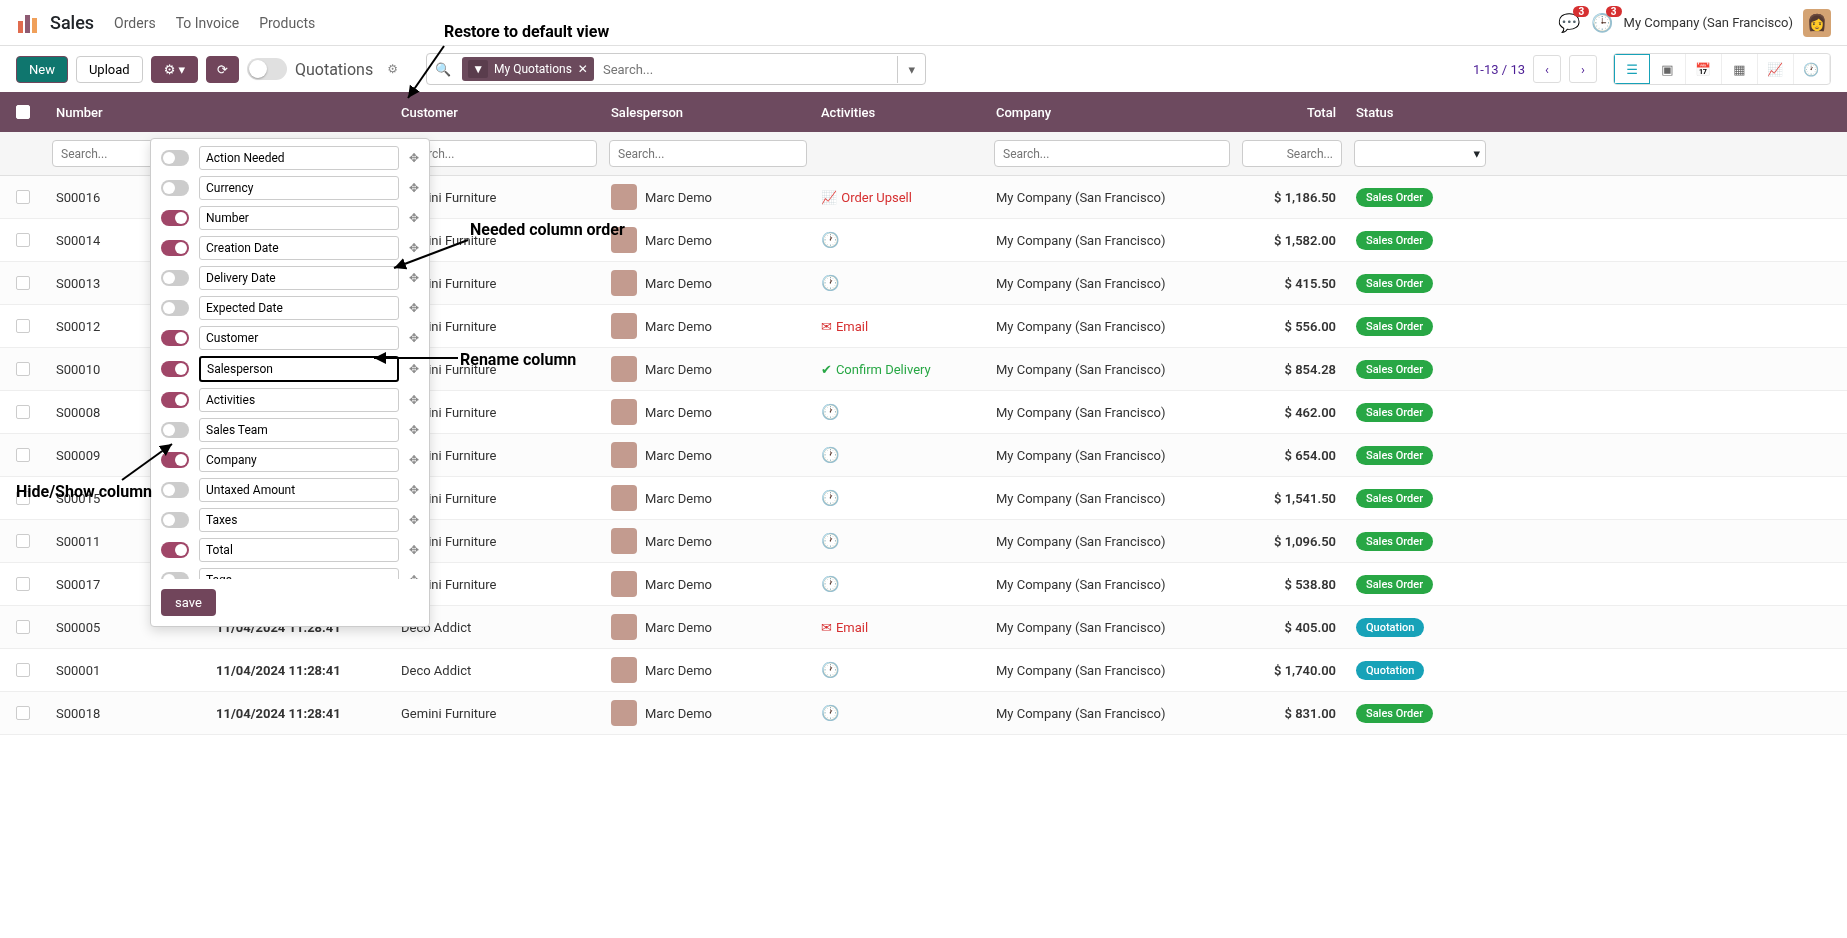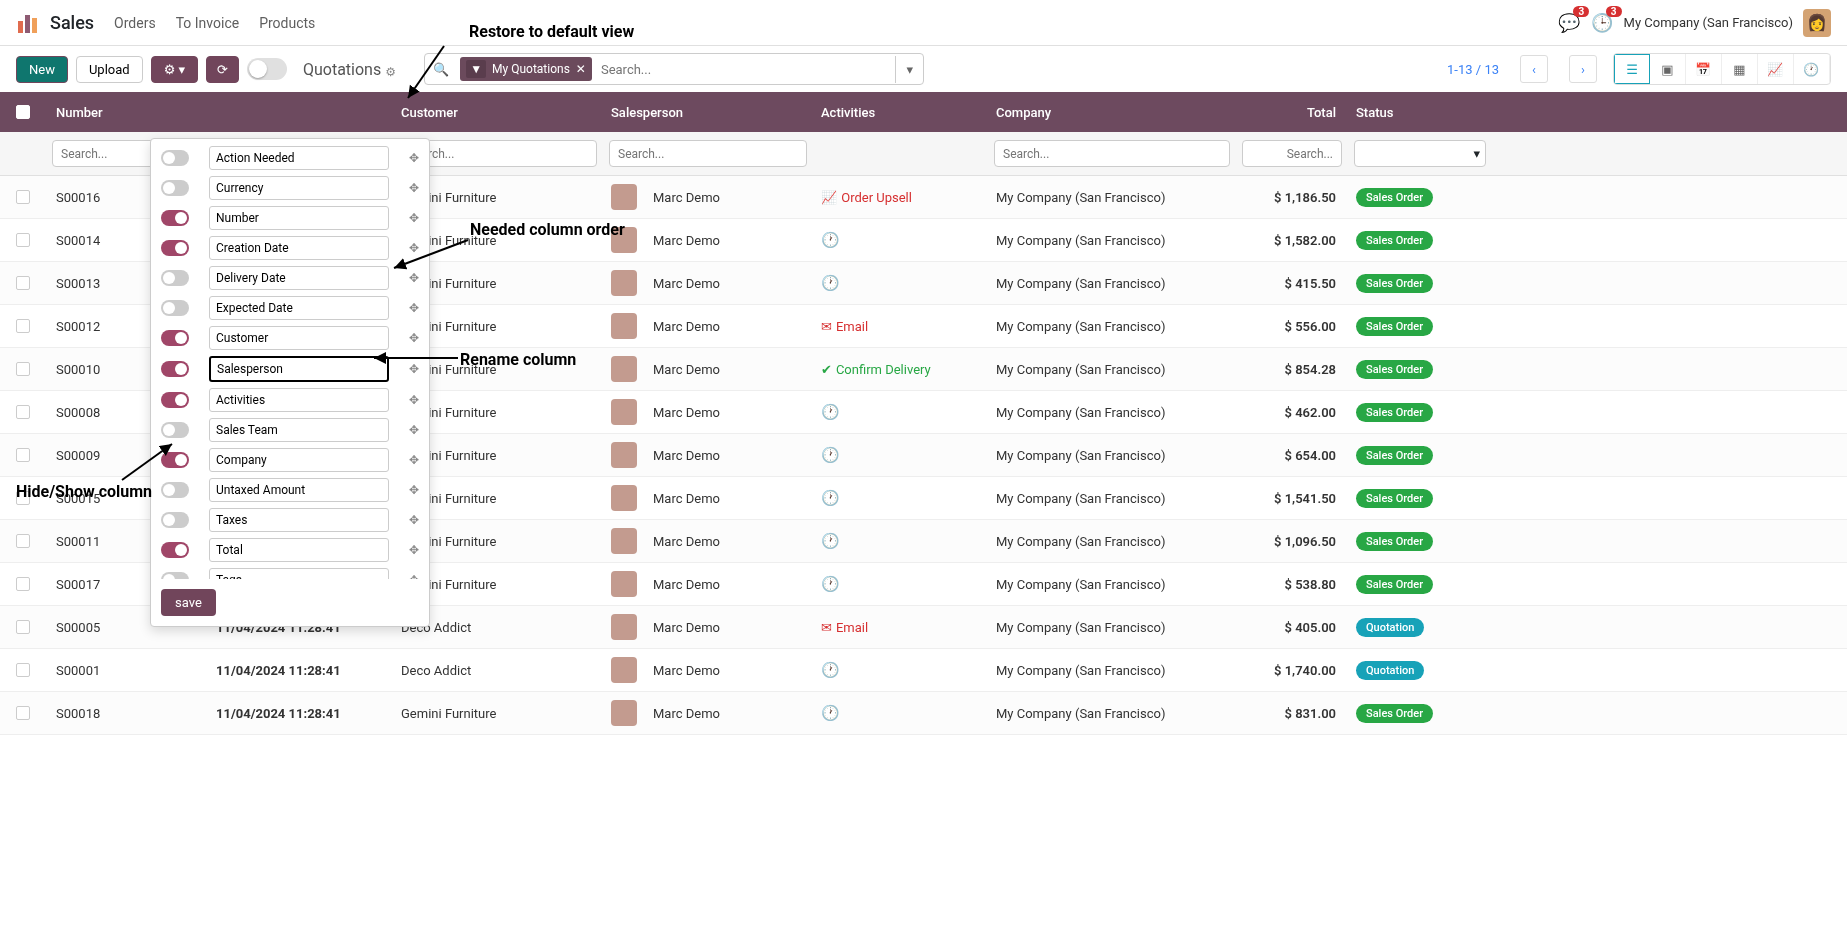--- a/index.html
+++ b/index.html
@@ -17,29 +17,29 @@
 .avatar { width:28px; height:28px; border-radius:4px; background:#d4a373; display:flex; align-items:center; justify-content:center; font-size:16px;}
 
 
 .toolbar { display:flex; align-items:center; height:46px; padding:0 16px; gap:8px; }
 .btn { border:1px solid #ccc; border-radius:4px; padding:5px 12px; font-size:13px; background:#fff; cursor:pointer; }
 .btn-primary { background:#0f766e; color:#fff; border-color:#71455b;}
 .btn-icon { padding:5px 10px; }
 .btn-gear { background:#71455b; color:#fff; border-color:#71455b;}
 .toggle-pill { width:40px; height:22px; background:#e0e0e0; border-radius:11px; position:relative; }
 .toggle-pill::after { content:""; position:absolute; width:18px; height:18px; background:#fff; border-radius:50%; top:2px; left:2px; box-shadow:0 1px 2px rgba(0,0,0,0.3);}
-.breadcrumb { font-size:16px; color:#555; display:flex; align-items:flex-end; gap:4px;margin-left:8px;}
+.breadcrumb { font-size:16px; color:#555; display:flex; align-items:center; gap:14px;}
 .gear-small { font-size:12px; color:#888;}
 .search-compound { display:flex; align-items:center; border:1px solid #ccc; border-radius:4px; overflow:hidden; width:500px; margin-left:20px;}
 .search-compound .mag { padding:6px 8px; color:#666;}
 .filter-chip { display:flex; align-items:center; background:#6b4a5c; color:#fff; padding:3px 6px; margin:3px; border-radius:3px; font-size:12px; gap:6px;}
 .filter-chip .funnel{background:#5a3d4d; padding:2px 4px; border-radius:2px;}
 .search-compound input { border:none; outline:none; padding:6px; flex:1; font-size:13px;}
 .search-compound .caret { padding:6px 10px; border-left:1px solid #ccc; color:#666;}
-.pager { margin-left:auto; display:flex; align-items:center; gap:21px; font-size:13px; color:#3b82f6;}
+.pager { margin-left:auto; display:flex; align-items:center; gap:8px; font-size:13px; color:#4c1d95;}
 .pager .nav { border:1px solid #ddd; border-radius:3px; width:28px; height:28px; display:flex; align-items:center; justify-content:center;}
 .view-switch { display:flex; margin-left:8px; border:1px solid #ddd; border-radius:4px; overflow:hidden;}
 .view-switch div { width:36px; height:30px; display:flex; align-items:center; justify-content:center; border-right:1px solid #eee; color:#666;}
 .view-switch div.active { border:1px solid #17a2b8; color:#17a2b8;}
 
 
 .table-wrap { position:relative; }
 .thead { background:#6d4a5f; color:#fff; display:flex; height:40px; align-items:center; }
 .th { padding:8px 10px; font-weight:500; font-size:13px;}
 .checkbox-cell{ width:46px; display:flex; align-items:center; justify-content:center;}
@@ -54,39 +54,39 @@
 .col-total{width:110px; text-align:right;}
 .col-status{width:145px;}
 
 .filter-row { display:flex; background:#f6f6f6; border-bottom:1px solid #e0e0e0; padding:8px 0;}
 .filter-row input { border:1px solid #ccc; border-radius:4px; padding:5px 8px; font-size:12px; margin:0 6px; }
 .filter-row .sel{border:1px solid #ccc; border-radius:4px; padding:5px; margin:0 6px; background:#fff;}
 
 .trow { display:flex; align-items:center; height:43px; border-bottom:1px solid #eee;}
 .trow:nth-child(odd){background:#fcfcfc;}
 .td { padding:6px 10px; font-size:13px; color:#333;}
-.sales-cell { display:flex; align-items:center; gap:16px;}
+.sales-cell { display:flex; align-items:center; gap:8px;}
 .mini-avatar{width:26px; height:26px; border-radius:4px; background:#c39b8f;}
 .act-clock{color:#888; font-size:15px;}
 .act-upsell{color:#d63031; display:flex; align-items:center; gap:4px;}
 .act-email{color:#d63031; display:flex; align-items:center; gap:4px;}
 .act-confirm{color:#28a745; display:flex; align-items:center; gap:4px;}
 .total-cell{font-weight:600; text-align:right;}
 .status-badge{display:inline-block; padding:3px 10px; border-radius:10px; color:#fff; font-size:11px; font-weight:500;}
 .status-sales{background:#28a745;}
 .status-quot{background:#17a2b8;}
 .tfoot{display:flex; justify-content:flex-end; padding:8px 200px 8px 0; font-weight:700; font-size:14px;}
 
 
 .popover { position:absolute; top:46px; left:150px; width:280px; background:#fff; border:1px solid #ccc; border-radius:4px; box-shadow:0 4px 12px rgba(0,0,0,0.15); z-index:50; }
 .pop-head{display:flex; padding:8px; gap:6px; border-bottom:1px solid #eee;}
 .pop-head input{flex:1; border:1px solid #ccc; border-radius:4px; padding:6px 8px; font-size:12px;}
 .pop-restore{background:#71455b; color:#fff; width:38px; border-radius:4px; display:flex; align-items:center; justify-content:center; font-size:16px;}
 .pop-body{max-height:440px; overflow-y:auto; padding:4px 0;}
-.col-item{display:flex; align-items:center; padding:3px 10px; gap:20px;}
+.col-item{display:flex; align-items:center; padding:3px 10px; gap:10px;}
 .col-toggle{width:28px; height:16px; border-radius:8px; position:relative; flex-shrink:0;}
 .col-toggle.on{background:#a04668;}
 .col-toggle.off{background:#ccc;}
 .col-toggle::after{content:""; position:absolute; width:12px; height:12px; background:#fff; border-radius:50%; top:2px;}
 .col-toggle.on::after{right:2px;}
 .col-toggle.off::after{left:2px;}
 .col-item input{flex:1; border:1px solid #ccc; border-radius:3px; padding:4px 6px; font-size:12px;}
 .col-item.highlighted input{border:2px solid #000;}
 .drag-handle{color:#888; cursor:move; font-size:12px;}
 .pop-foot{padding:10px;}
@@ -230,21 +230,21 @@
           <div class="col-toggle off"></div>
           <input value="Tags" style="">
           <span class="drag-handle">✥</span>
         </div>
       </div>
     <div class="pop-foot">
       <button class="btn-save">save</button>
     </div>
   </div>
 
-  <div class="anno" style="top:-70px; left:444px;margin-left:25px;">Restore to default view</div>
+  <div class="anno" style="top:-70px; left:444px;">Restore to default view</div>
   <svg class="arrow-svg" style="top:-48px; left:404px;" width="50" height="58">
       <defs>
         <marker id="ah1" markerWidth="8" markerHeight="8" refX="6" refY="3" orient="auto">
           <path d="M0,0 L6,3 L0,6 Z" fill="#000"></path>
         </marker>
       </defs>
       <line x1="40" y1="2" x2="4" y2="54" stroke="#000" stroke-width="2" marker-end="url(#ah1)"></line>
     </svg>
 
   <div class="anno" style="top:128px; left:470px;">Needed column order</div>

